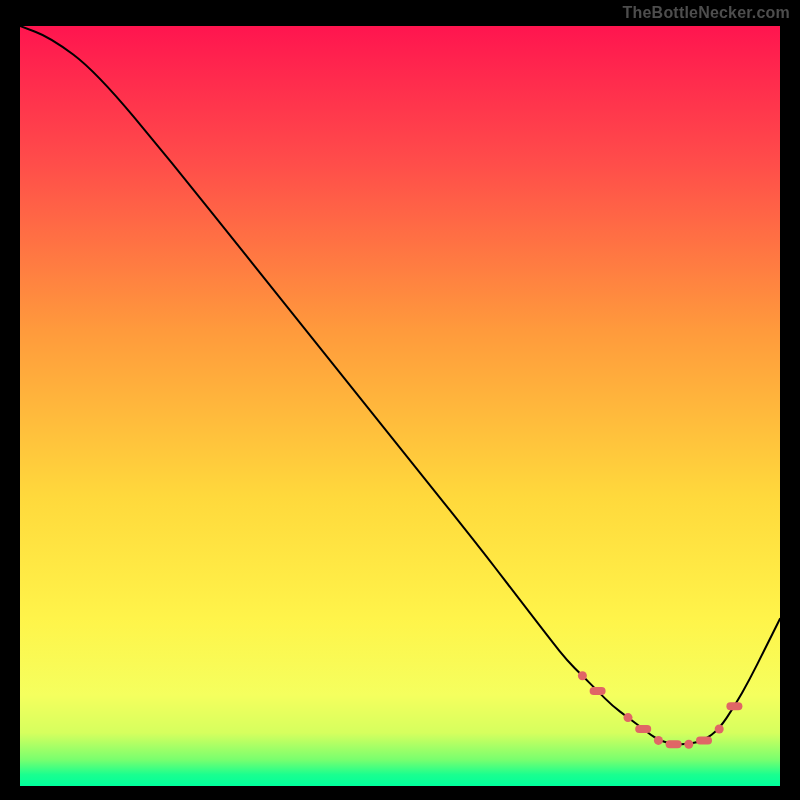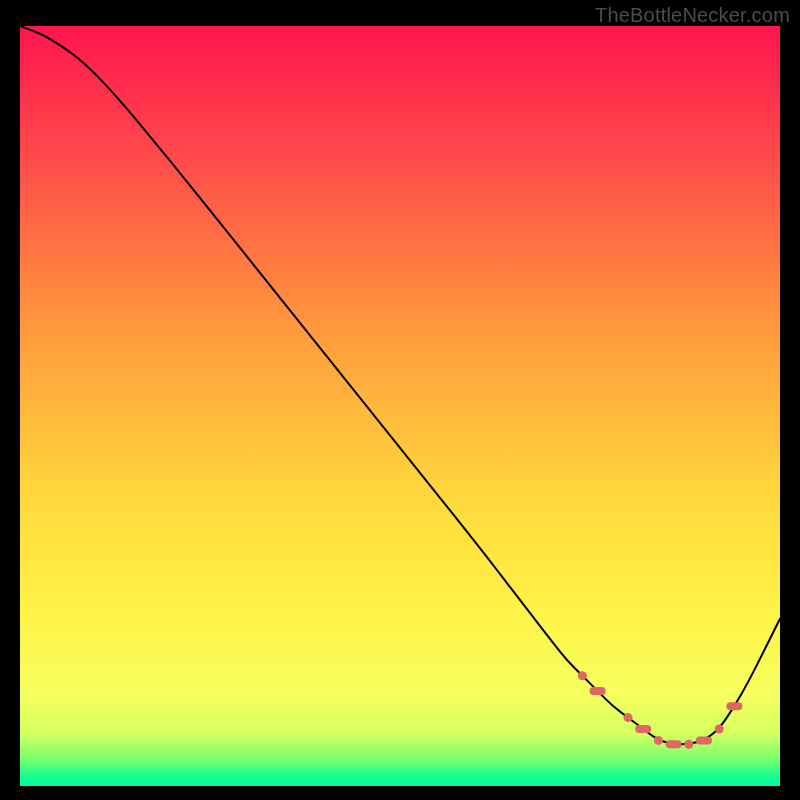--- a/index.html
+++ b/index.html
@@ -13,22 +13,22 @@
   .chart-container {
     position: relative;
     width: 800px;
     height: 800px;
   }
   .watermark {
     position: absolute;
     top: 4px;
     right: 10px;
     font-family: Arial, Helvetica, sans-serif;
-    font-size: 20px;
-    font-weight: 400;
+    font-size: 16px;
+    font-weight: 700;
     letter-spacing: 0.2px;
     z-index: 10;
   }
   .plot-area {
     position: absolute;
     left: 20px;
     top: 26px;
     width: 760px;
     height: 760px;
   }

